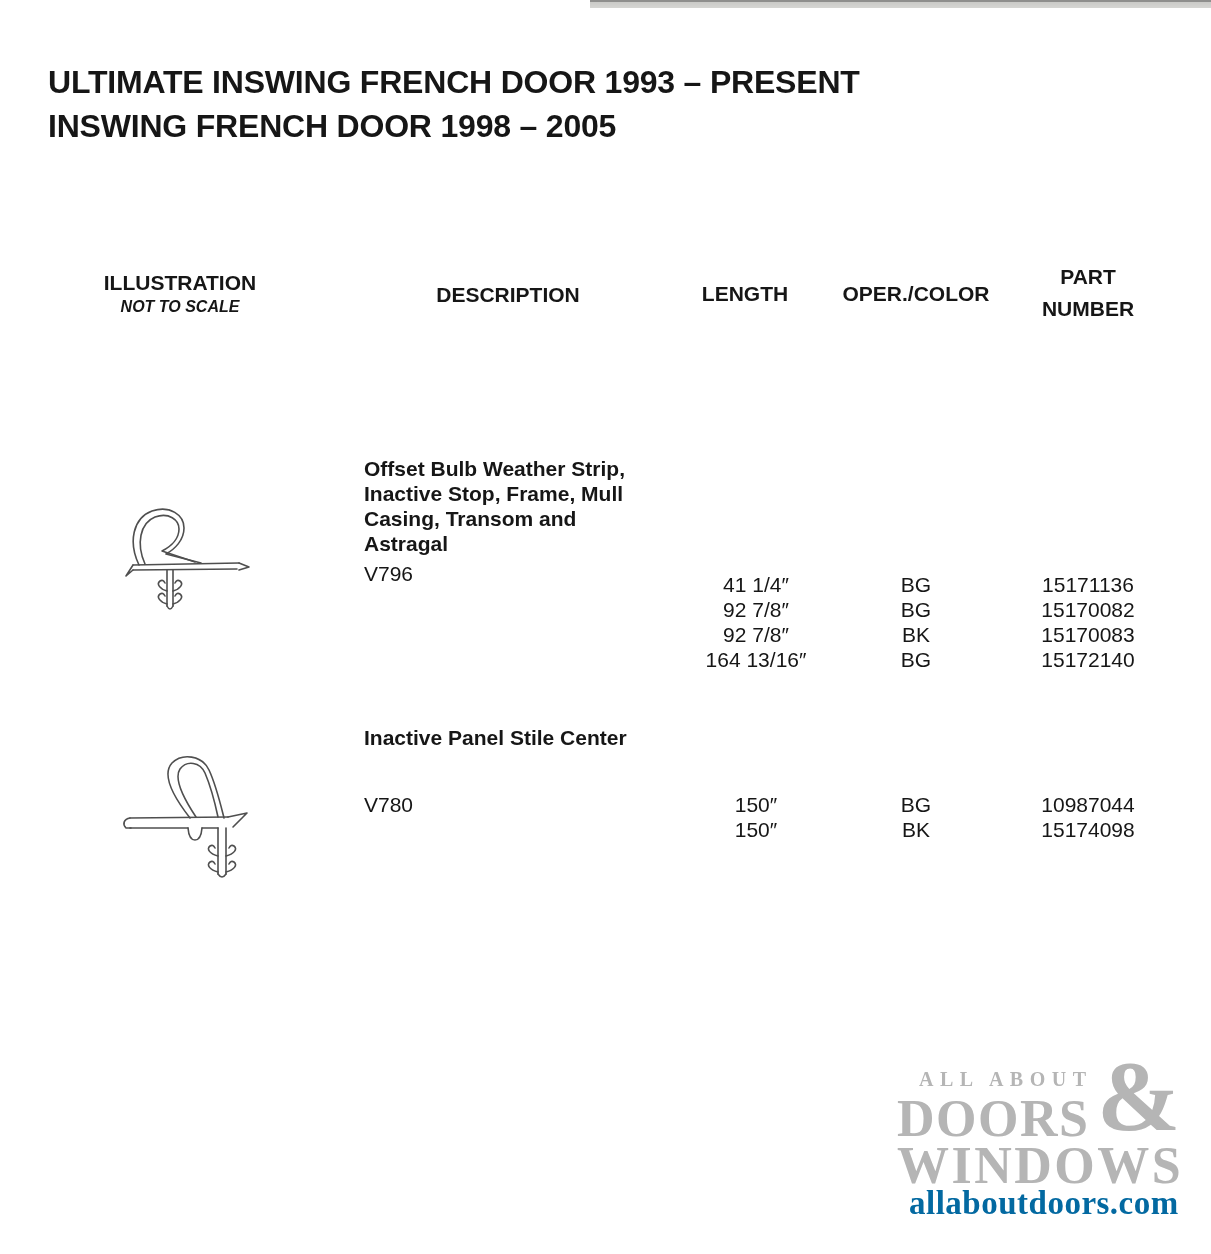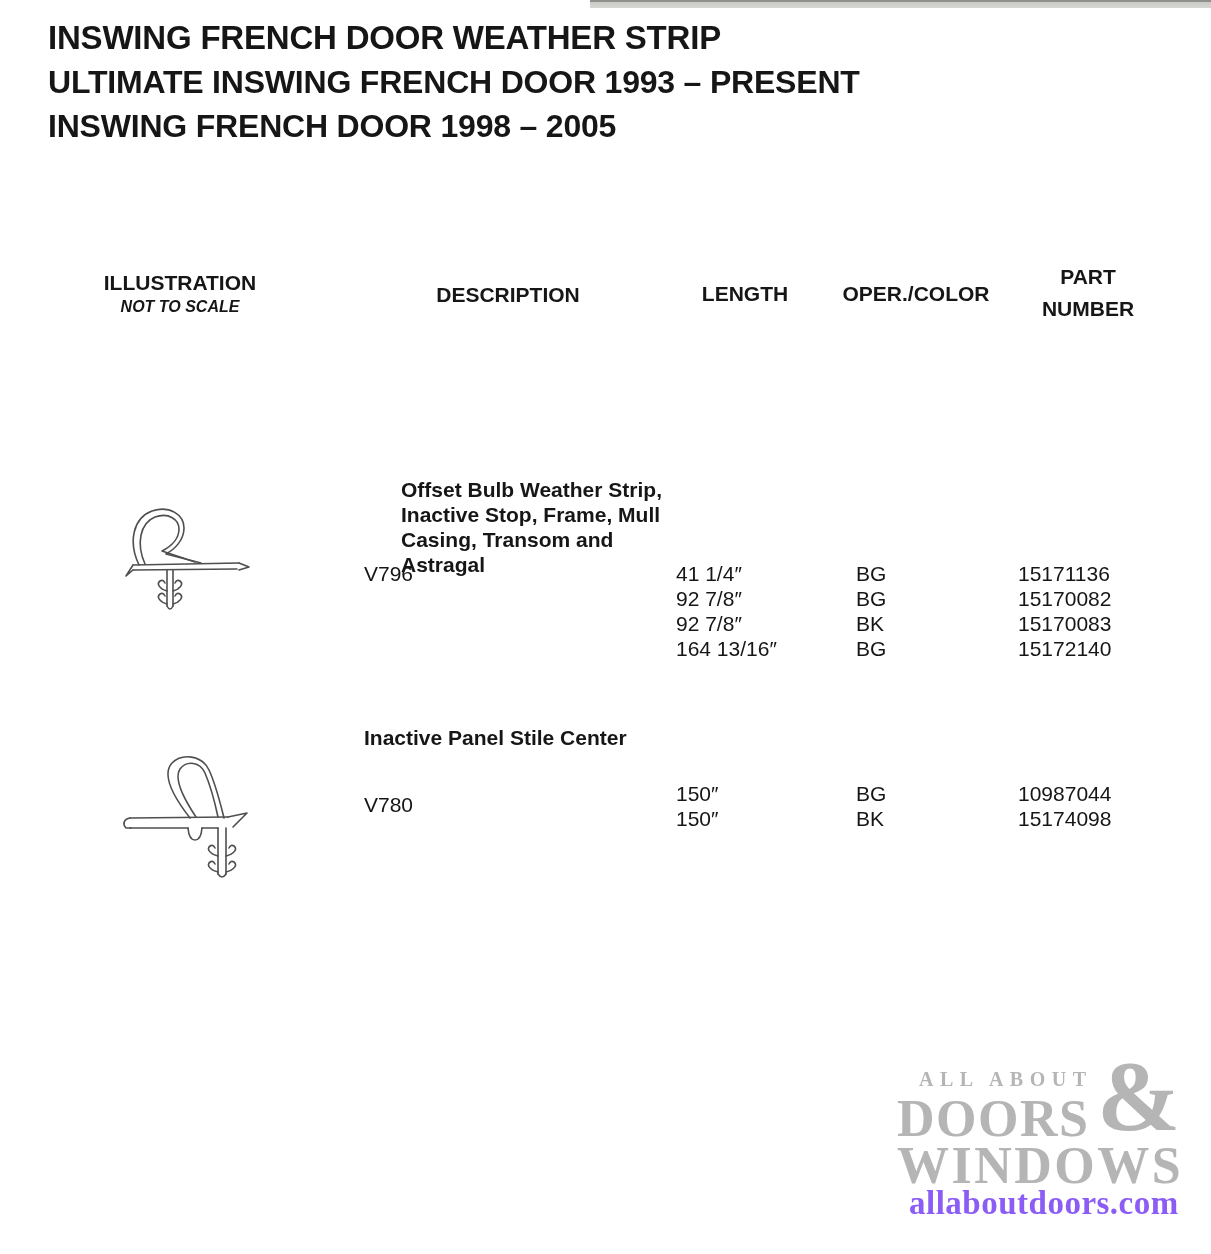--- a/index.html
+++ b/index.html
@@ -28,52 +28,51 @@
   .illus { position:absolute; }
   .illus svg { display:block; }
   .illus path { fill:none; stroke:#4f4f4f; stroke-width:1.6; stroke-linecap:round; stroke-linejoin:round; }
 
   .desc { position:absolute; left:364px; font-size:21px; font-weight:bold; line-height:25px; white-space:nowrap; }
   .desc span { display:block; }
   .model { position:absolute; left:364px; font-size:21px; font-weight:normal; height:25px; line-height:25px; }
 
   .rows { position:absolute; left:0; width:1211px; }
   .vrow { position:relative; height:25px; line-height:25px; font-size:21px; }
-  .cell { position:absolute; top:0; text-align:left; white-space:nowrap; }
+  .cell { position:absolute; top:11px; text-align:center; white-space:nowrap; }
   .cell-length { left:676px; width:160px; }
   .cell-color  { left:856px; width:120px; }
   .cell-part   { left:1018px; width:140px; }
 
   .d1 { left:112px; top:496px; }
-  .desc1  { top:477px;margin-left:37px; }
+  .desc1  { top:456px; }
   .model1 { top:561px; }
   .rows1  { top:561px; }
 
   .d2 { left:110px; top:750px; }
   .desc2  { top:725px; }
   .model2 { top:752px;margin-top:40px; }
   .rows2  { top:781px; }
 
   .watermark { position:absolute; left:893px; top:1060px; width:300px; height:165px;
                font-family:"Liberation Serif", serif; color:#b5b5b5; font-weight:bold; }
   .wm-line { position:absolute; white-space:nowrap; line-height:1; }
   .wm-allabout { left:26px; top:9px;  font-size:20px; letter-spacing:6.5px; }
   .wm-amp      { left:204px; top:-14px; font-size:100px; letter-spacing:0; }
   .wm-doors    { left:4px;  top:33px; font-size:52px; letter-spacing:1.5px; }
   .wm-windows  { left:4px;  top:80px; font-size:52px; letter-spacing:2.5px; }
-  .wm-url      { left:16px; top:127px; font-size:33px; letter-spacing:0.5px; color:#8b5cf6; }
+  .wm-url      { left:16px; top:127px; font-size:33px; letter-spacing:0.5px; color:#0369a1; }
 </style>
 </head>
 <body>
 
 <div class="page">
 
   <div class="topbar"></div>
 
-  <div class="title-line t1">INSWING FRENCH DOOR WEATHER STRIP</div>
   <div class="title-line t2">ULTIMATE INSWING FRENCH DOOR 1993 – PRESENT</div>
   <div class="title-line t3">INSWING FRENCH DOOR 1998 – 2005</div>
 
   <div class="col-head h-illustration">ILLUSTRATION</div>
   <div class="col-head h-scale">NOT TO SCALE</div>
   <div class="col-head h-description">DESCRIPTION</div>
   <div class="col-head h-length">LENGTH</div>
   <div class="col-head h-opercolor">OPER./COLOR</div>
   <div class="col-head h-part">PART</div>
   <div class="col-head h-number">NUMBER</div>

